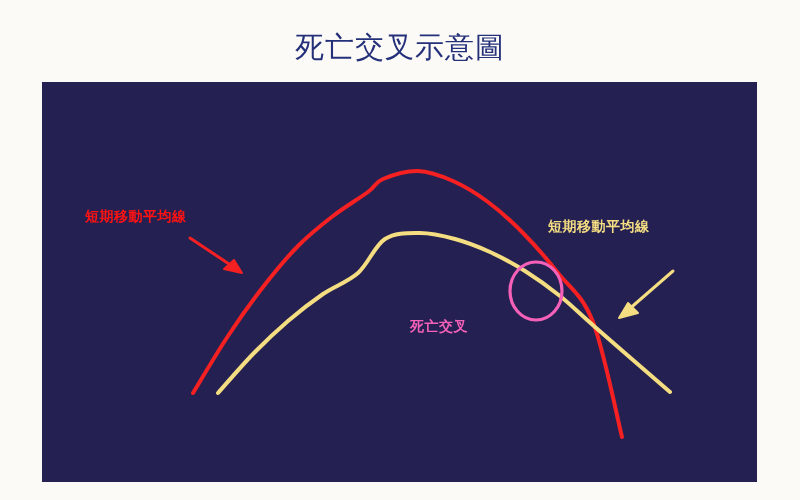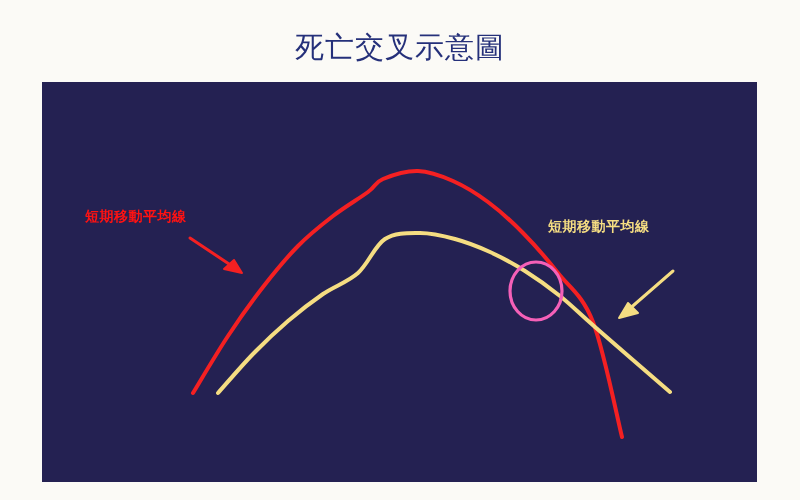--- a/index.html
+++ b/index.html
@@ -97,15 +97,16 @@
         <line x1="631" y1="189" x2="585" y2="229" stroke="#f5dd82" stroke-width="3" stroke-linecap="round"></line>
         <path d="M 577 236 L 596 231 L 586 221 Z" fill="#f5dd82" stroke="#f5dd82" stroke-width="2" stroke-linejoin="round"></path>
       </g>
 
     </svg>
 
     <div class="curve-label" id="label-short-ma">短期移動平均線</div>
 
     <div class="curve-label" id="label-long-ma">短期移動平均線</div>
 
+    <div class="curve-label" id="label-death-cross">死亡交叉</div>
 
   </div>
 </div>
 
 </body></html>

